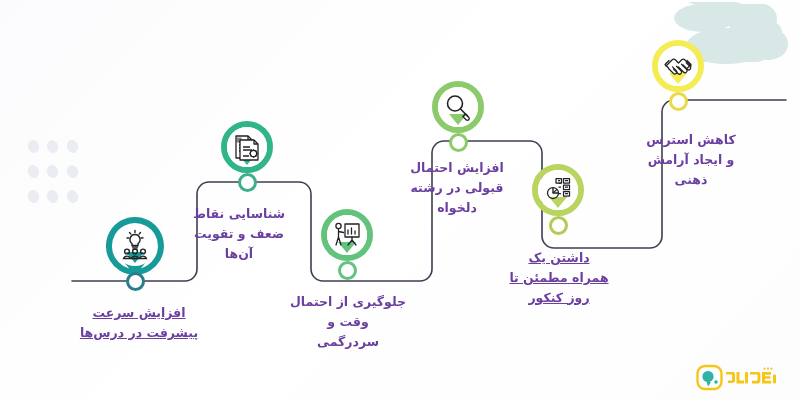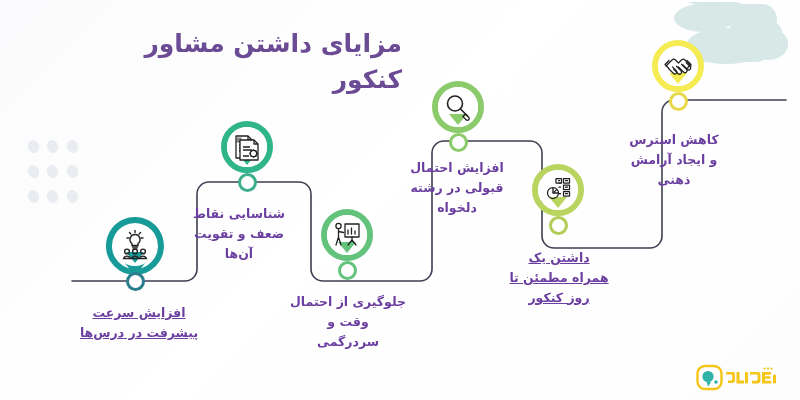--- a/index.html
+++ b/index.html
@@ -62,21 +62,20 @@
       <i></i>
     <i></i>
       <i></i>
       <i></i>
     <i></i>
       <i></i>
       <i></i>
   </div>
 
   <div class="title">
-    <div>مزایای داشتن مشاور کنکور</div>
   </div>
 
   <svg class="pathlayer" viewBox="0 0 800 400">
 
     <path d="M72 281 H185 a12 12 0 0 0 12 -12 V194 a12 12 0 0 1 12 -12 H299 a12 12 0 0 1 12 12 V269 a12 12 0 0 0 12 12 H420 a12 12 0 0 0 12 -12 V153 a12 12 0 0 1 12 -12 H530 a12 12 0 0 1 12 12 V236 a12 12 0 0 0 12 12 H650 a12 12 0 0 0 12 -12 V112 a12 12 0 0 1 12 -12 H786" fill="none" stroke="#3d3f52" stroke-width="1.6" stroke-linecap="round" stroke-linejoin="round"></path>
   </svg>
 
   <div class="step" style="left:0;top:0;">
     <div class="pin" style="left:106px;top:219px;">
       <svg viewBox="0 0 58 72">
@@ -202,21 +201,21 @@
           <path d="M19.5 29.5 l5 5 a2 2 0 0 0 3 -2.6 l-4 -4"></path>
           <path d="M24.5 30 l4.5 4.5 a2 2 0 0 0 3 -2.8 l-4.5 -4.5"></path>
           <path d="M29.5 28 l5 5 a2 2 0 0 0 3 -2.8 l-5 -5"></path>
           <path d="M34 26 l4.5 4.5 a2 2 0 0 0 2.8 -2.8 l-4 -4"></path>
           <path d="M16 25.5 l3.5 3.5 M42 25.5 l-3.5 3.5"></path>
           <path d="M20 21.5 l-3.5 3.5 M38 21.5 l3.5 3.5"></path>
         </g>
       </svg>
     </div>
     <div class="node" style="left:669px;top:92px;border:3.2px solid #e9d94a;"></div>
-    <div class="label" style="left:615px;top:130px;width:118px;">کاهش استرس
+    <div class="label" style="left:632px;top:130px;width:118px;">کاهش استرس
 و ایجاد آرامش
 ذهنی</div>
   </div>
 
   <div class="logo" title="">
     <svg viewBox="0 0 88 34">
       <g>
         <rect x="1.5" y="6" width="24" height="23" rx="7.5" fill="none" stroke="#f5c518" stroke-width="2.4"></rect>
         <circle cx="12" cy="16.5" r="5.6" fill="#2fb3a8"></circle>
         <path d="M10.5 21.5 l1.5 5 l3 -4.2 Z" fill="#2fb3a8"></path>

